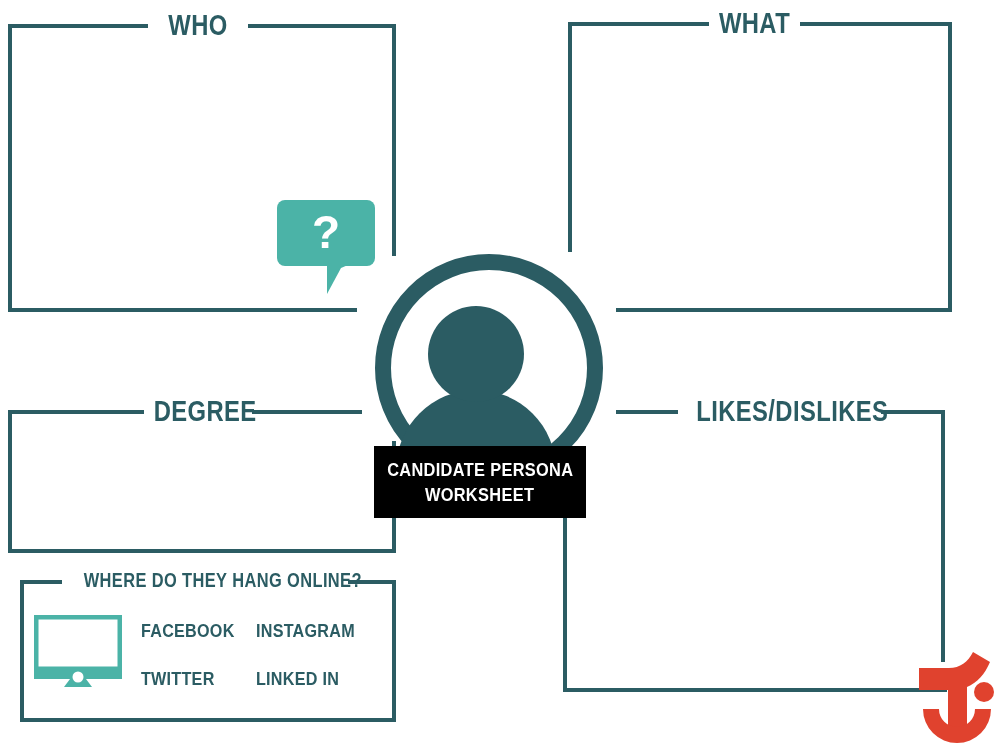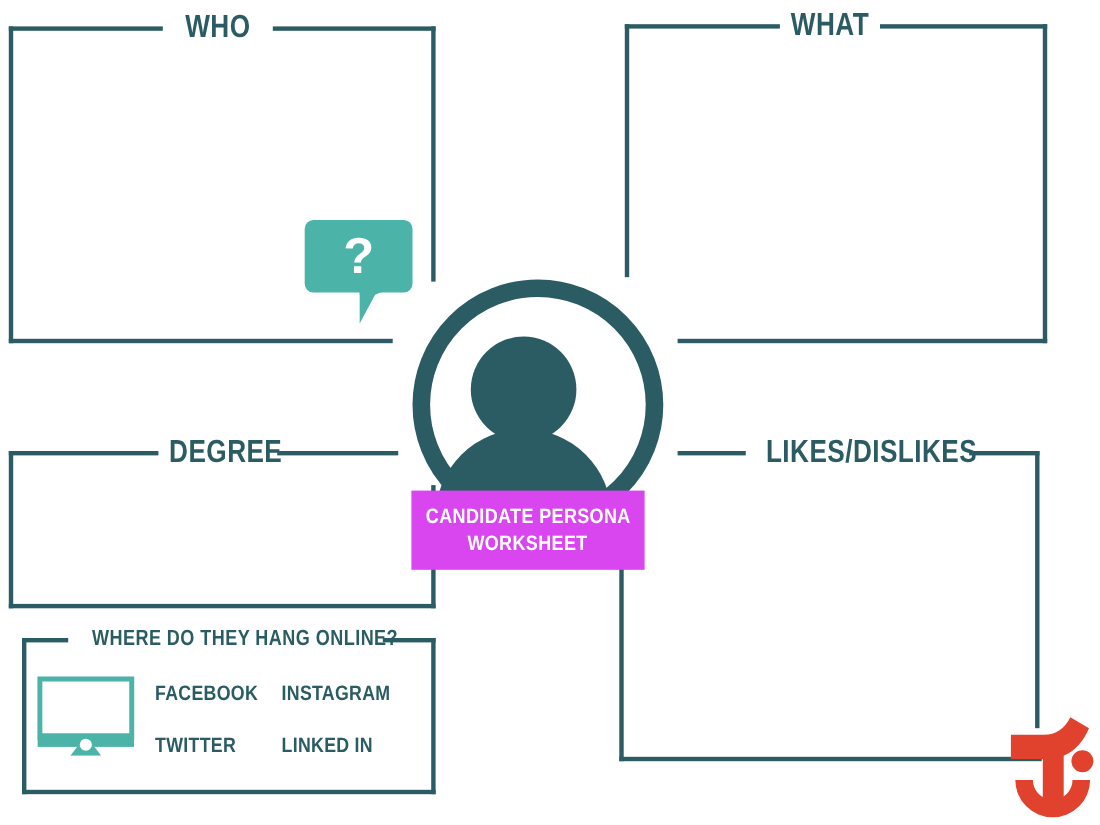--- a/index.html
+++ b/index.html
@@ -36,21 +36,21 @@
     position:absolute;left:58px;top:56px;width:96px;height:96px;
     background:#2b5c63;border-radius:50%;
   }
   .p-body{
     position:absolute;left:26px;top:140px;width:160px;height:160px;
     background:#2b5c63;border-radius:80px 80px 0 0;
     clip-path:inset(0 0 76px 0);
   }
   #label-plate{
     position:absolute;left:4px;top:196px;width:212px;height:72px;
-    background:#d946ef;
+    background:#000000;
     display:flex;flex-direction:column;align-items:center;justify-content:center;
   }
   #label-plate span{
     color:#ffffff;font-weight:bold;
     font-family:"Liberation Sans Narrow","Liberation Sans",sans-serif;
     font-size:19px;line-height:25px;letter-spacing:.4px;white-space:nowrap;
     transform:scaleX(.86);transform-origin:center;
   }
 
   

